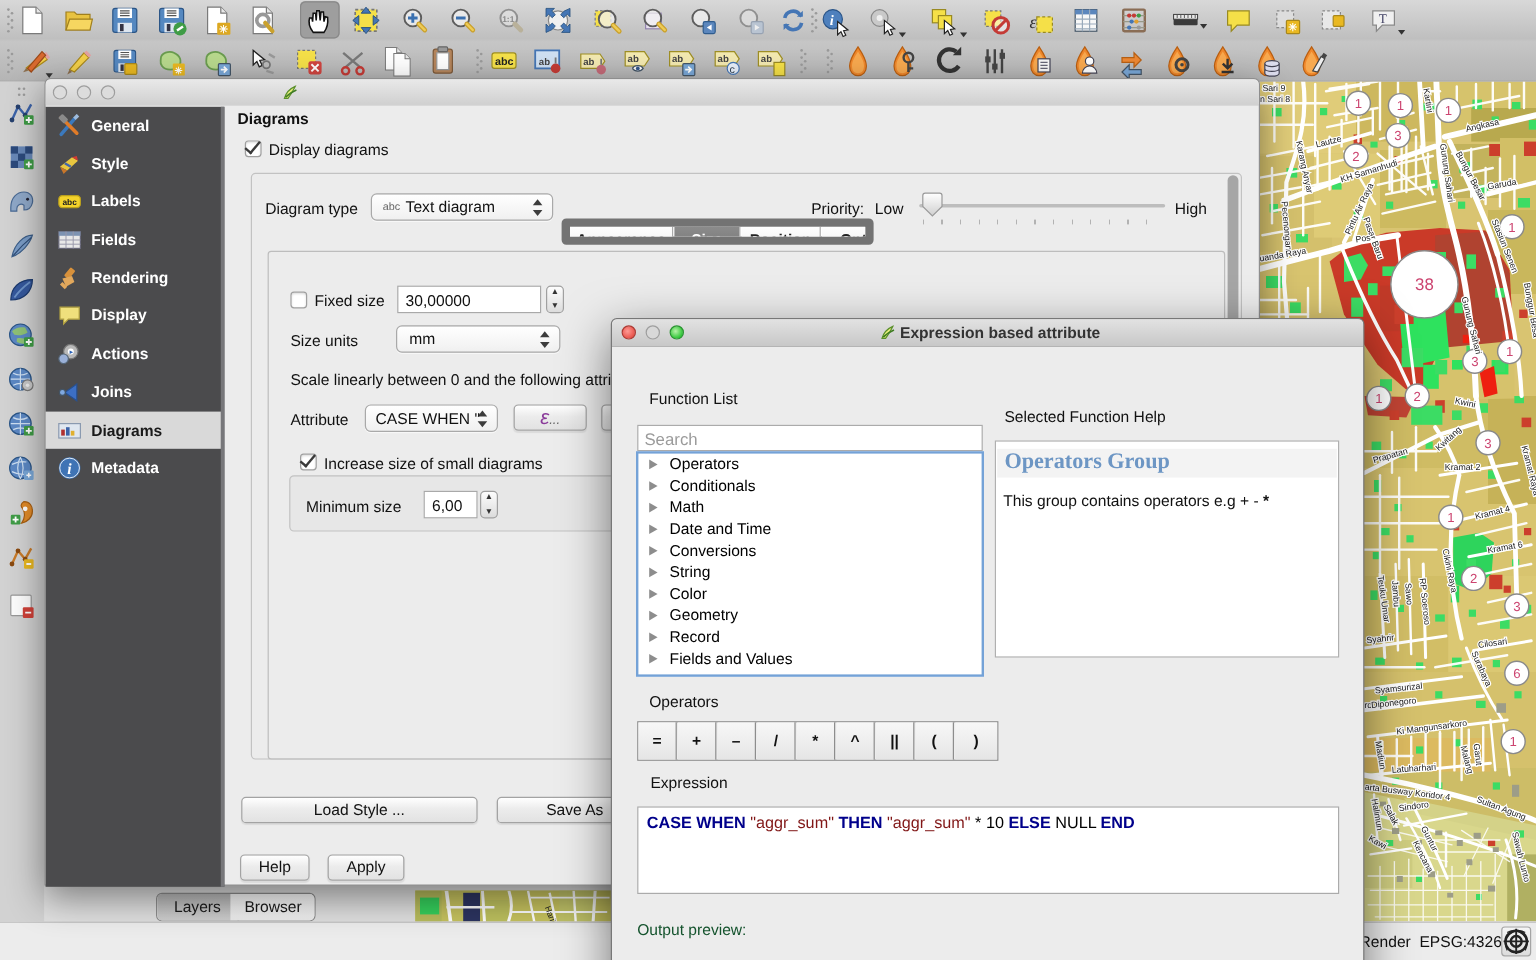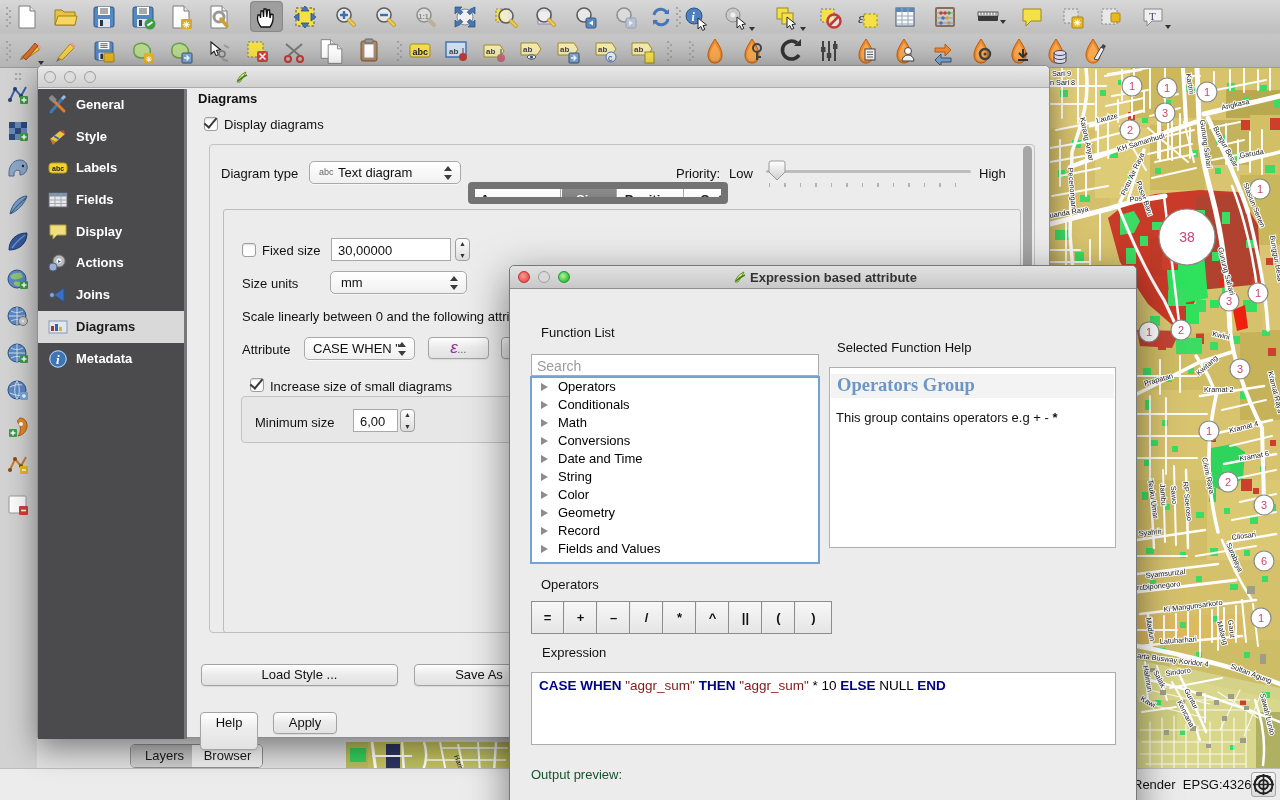--- a/index.html
+++ b/index.html
@@ -968,20 +968,28 @@
       <div class="srow">
           <svg class="sic" viewBox="0 0 20 20">
             <rect x="1" y="3" width="18" height="14" fill="#e8e8e8" stroke="#667"></rect>
             <rect x="1" y="3" width="18" height="3.5" fill="#7d93b2"></rect>
             <path d="M1 10 h18 M1 13.5 h18 M7 3 v14 M13 3 v14" stroke="#99a" stroke-width="0.8"></path>
           </svg>
           <span class="stx">Fields</span>
         </div>
       <div class="srow">
           <svg class="sic" viewBox="0 0 20 20">
+            <rect x="8" y="1" width="5" height="9" rx="1" transform="rotate(40 10 5)" fill="#d8913b"></rect>
+            <path d="M4 10 L12 8 L14 13 L7 17 Z" fill="#e2a85c"></path>
+            <path d="M3 14 l4 4" stroke="#e2a85c" stroke-width="3"></path>
+          </svg>
+          <span class="stx">Rendering</span>
+        </div>
+      <div class="srow">
+          <svg class="sic" viewBox="0 0 20 20">
             <path d="M2 3 h16 v10 h-9 l-4 4 v-4 h-3 Z" fill="#efe07c" stroke="#b0a040"></path>
           </svg>
           <span class="stx">Display</span>
         </div>
       <div class="srow">
           <svg class="sic" viewBox="0 0 20 20">
             <circle cx="11" cy="8" r="6" fill="#b9b9b9" stroke="#777"></circle>
             <circle cx="11" cy="8" r="2.5" fill="#fff"></circle>
             <circle cx="5" cy="14" r="4" fill="#9ab0d8" stroke="#567"></circle>
             <path d="M10 7 l3 1.5 -3 1.5 Z" fill="#2a62b8"></path>
@@ -1079,21 +1087,21 @@
 
     <div class="abs" style="left:203px;top:330px;width:762px;height:47px;border:1px solid #c2c2c2;border-radius:4px;background:#e7e7e7;"></div>
     <div class="abs" style="left:217px;top:349px;font-size:13px;color:#111;">Minimum size</div>
     <div class="abs spin" style="left:315px;top:343px;width:45px;height:23px;">
         <span>6,00</span>
       </div>
     <div class="abs stepper" style="left:362px;top:343px;"></div>
 
     <div class="abs btn" style="left:163px;top:598px;width:197px;height:22px;">Load Style ...</div>
     <div class="abs btn" style="left:376px;top:598px;width:130px;height:22px;">Save As</div>
-    <div class="abs btn" style="left:162px;top:646px;width:58px;height:38px;">Help</div>
+    <div class="abs btn" style="left:162px;top:646px;width:58px;height:22px;">Help</div>
     <div class="abs btn" style="left:235px;top:646px;width:64px;height:22px;">Apply</div>
   </div>
 
   <div class="abs" id="exdlg" style="left:509px;top:265px;width:628px;height:683px;background:#ececec;border:1px solid #777;border-radius:5px 5px 0 0;box-shadow:0 12px 40px rgba(0,0,0,0.5);">
 
     <div class="abs" style="left:0;top:0;width:626px;height:23px;background:linear-gradient(#e2e2e2,#c8c8c8);border-bottom:1px solid #8f8f8f;border-radius:5px 5px 0 0;">
       <div class="abs" style="left:8px;top:5px;width:12px;height:12px;border-radius:50%;background:radial-gradient(circle at 4px 4px,#ff9a94,#ec5f57 60%,#c93a32);border:1px solid #ad3a33;"></div>
       <div class="abs" style="left:28px;top:5px;width:12px;height:12px;border-radius:50%;background:#d8d8d8;border:1px solid #9e9e9e;"></div>
       <div class="abs" style="left:48px;top:5px;width:12px;height:12px;border-radius:50%;background:radial-gradient(circle at 4px 4px,#b7f2a8,#39c93f 65%,#1fa32c);border:1px solid #2a9431;"></div>
       <div class="abs" style="left:222px;top:3px;width:16px;height:16px;" id="ex-icon"><svg width="16" height="16" viewBox="0 0 16 16">
@@ -1111,24 +1119,24 @@
       <div class="titem">
           <span>Operators</span>
         </div>
       <div class="titem">
           <span>Conditionals</span>
         </div>
       <div class="titem">
           <span>Math</span>
         </div>
       <div class="titem">
+          <span>Date and Time</span>
+        </div>
+      <div class="titem">
           <span>Conversions</span>
-        </div>
-      <div class="titem">
-          <span>Date and Time</span>
         </div>
       <div class="titem">
           <span>String</span>
         </div>
       <div class="titem">
           <span>Color</span>
         </div>
       <div class="titem">
           <span>Geometry</span>
         </div>

